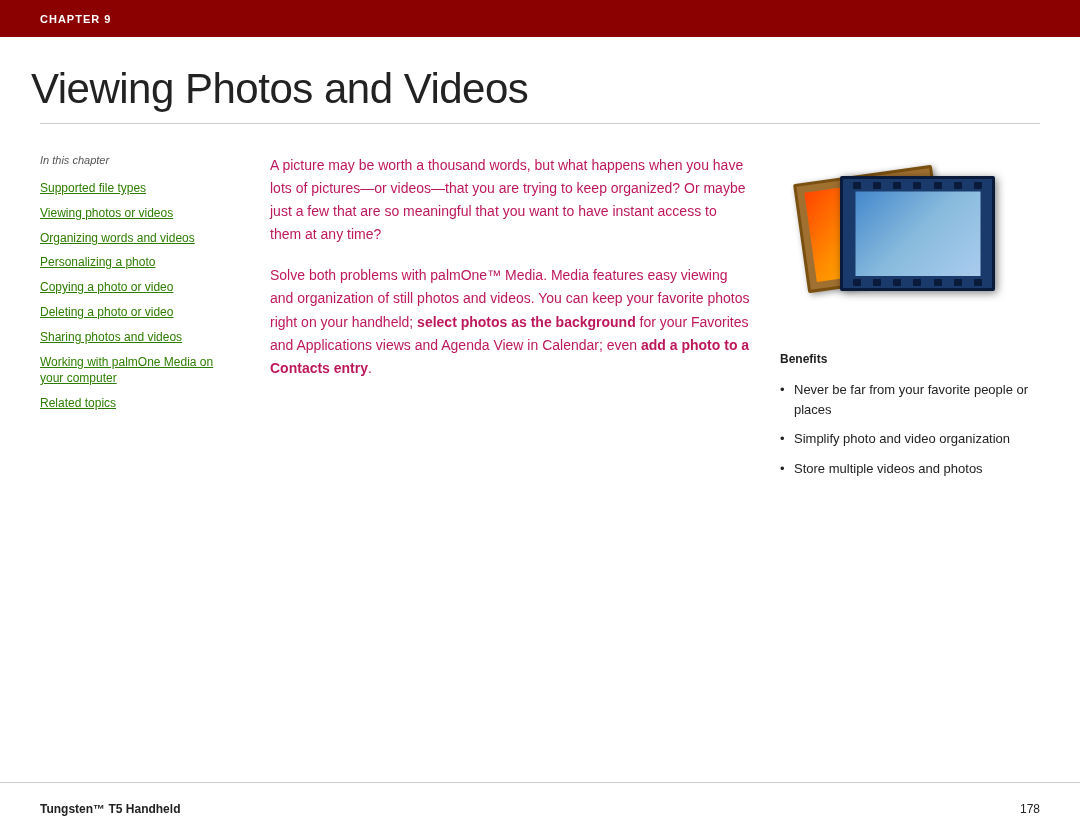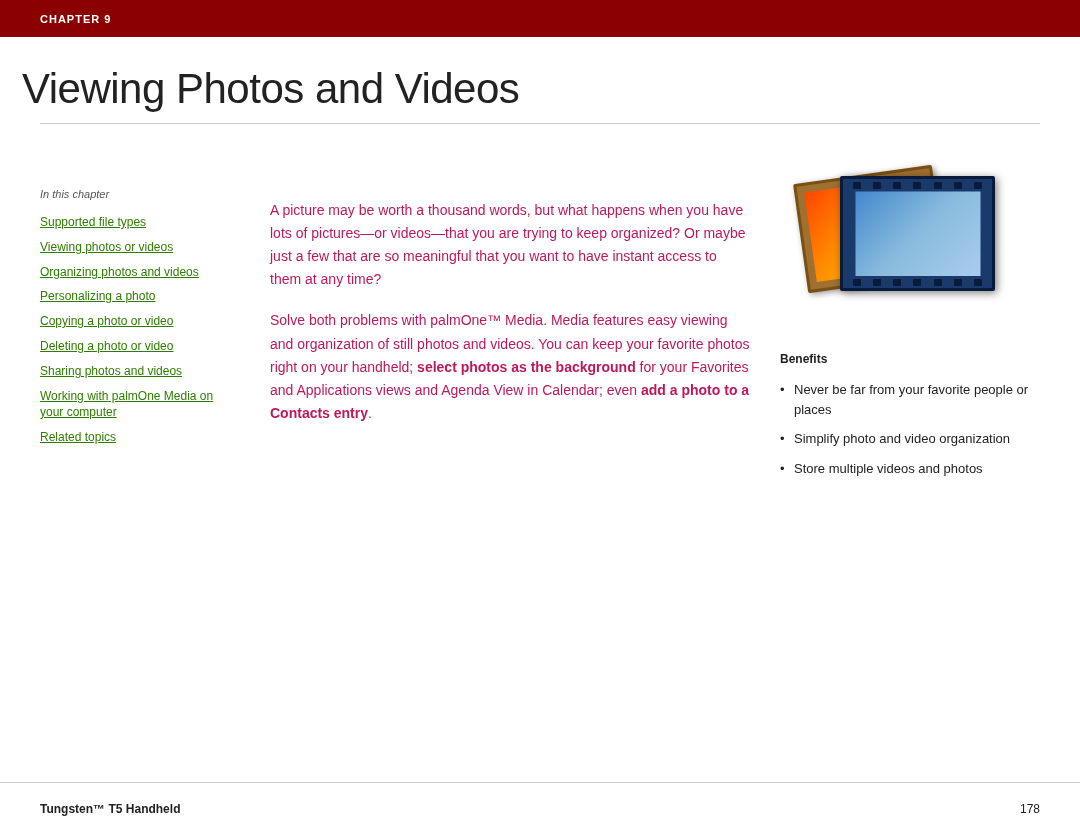--- a/index.html
+++ b/index.html
@@ -26,33 +26,33 @@
       letter-spacing: 1px;
       text-transform: uppercase;
     }
 
     .page-title {
       font-size: 42px;
       font-weight: 300;
       color: #222;
       padding: 28px 40px 10px 22px;
       letter-spacing: -0.5px;
+      margin-left: 9px;
     }
 
     .divider-line {
       height: 1px;
       background: #ccc;
       margin: 0 40px 30px 40px;
     }
 
     .content-area {
       display: flex;
       padding: 0 40px;
       gap: 0;
-      align-items: center;
     }
 
     
     .sidebar {
       width: 200px;
       min-width: 200px;
       padding-right: 20px;
     }
 
     .in-this-chapter-label {
@@ -244,21 +244,21 @@
 
 <div class="divider-line"></div>
 
 <div class="content-area">
 
   <div class="sidebar">
     <div class="in-this-chapter-label">In this chapter</div>
 
     <a class="sidebar-link">Supported file types</a>
     <a class="sidebar-link">Viewing photos or videos</a>
-    <a class="sidebar-link">Organizing photos and videos</a>
+    <a class="sidebar-link">Organizing words and videos</a>
     <a class="sidebar-link">Personalizing a photo</a>
     <a class="sidebar-link">Copying a photo or video</a>
     <a class="sidebar-link">Deleting a photo or video</a>
     <a class="sidebar-link">Sharing photos and videos</a>
     <a class="sidebar-link">Working with palmOne Media on your computer</a>
     <a class="sidebar-link">Related topics</a>
   </div>
 
   <div class="main-content">
     <p>

